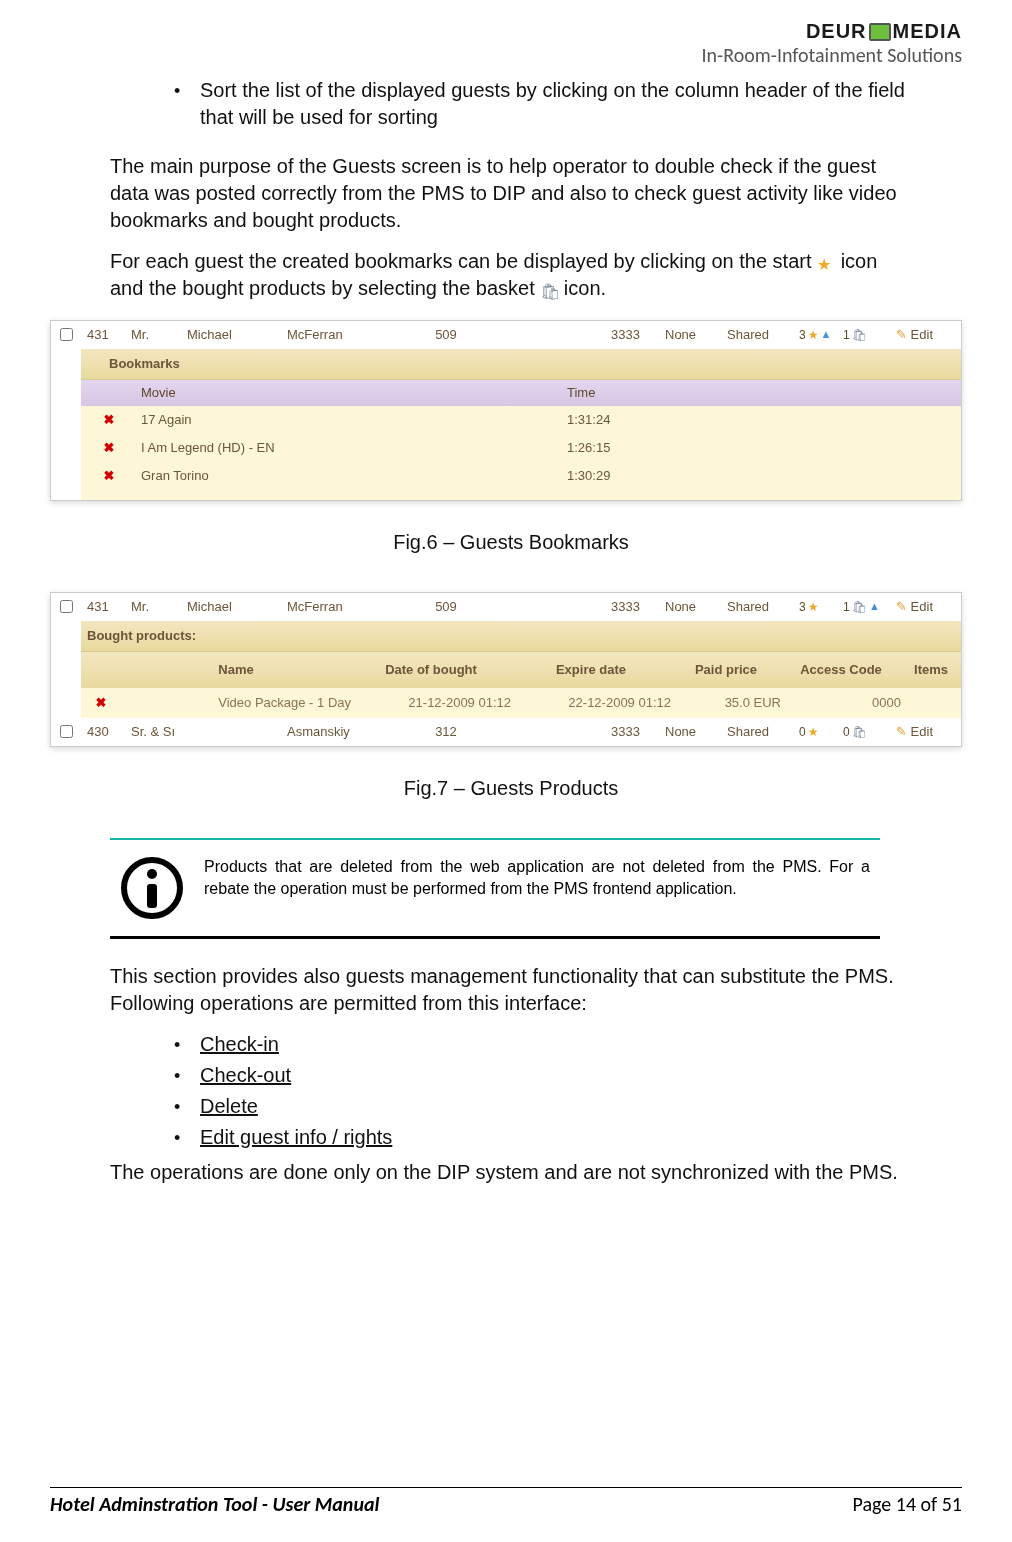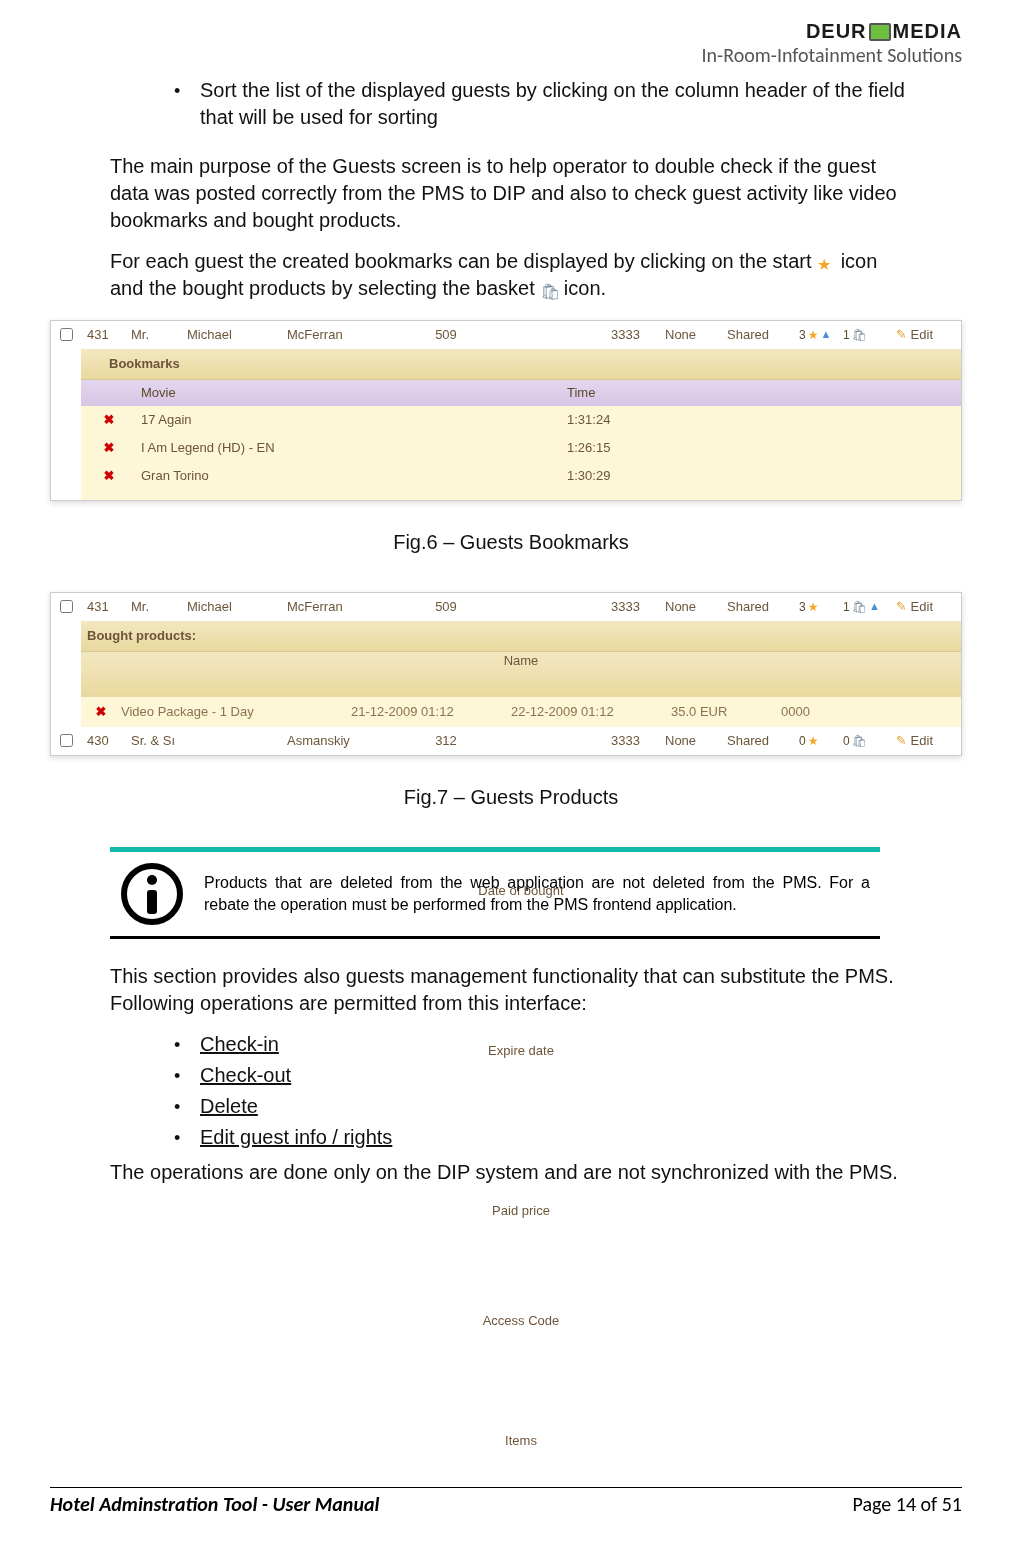--- a/index.html
+++ b/index.html
@@ -43,28 +43,28 @@
   .bm-time{flex:0 0 200px;}
   .head-indent{width:56px}
   .edit-cell { display:flex; align-items:center; gap:4px; justify-content:flex-end; padding-right:8px;}
   .pencil{color:#e6a23c;}
   .star-small{color:#f5a623;font-size:12px}
   .bag-small{color:#7a8da0;font-size:12px}
   .up-small{color:#4a90d9;font-size:11px}
 
   .caption { text-align:center; font-size:20px; margin: 28px 0 36px 0; }
 
-  .prod-head { background: linear-gradient(#f3e7c1,#e9d99e); height:45px; display:flex; align-items:center; color:#6d553a; font-weight:normal;flex-direction:column; }
+  .prod-head { background: linear-gradient(#f3e7c1,#e9d99e); height:36px; display:flex; align-items:center; color:#6d553a; font-weight:bold; }
   .prod-head .th { text-align:center; }
   .th-name{flex:0 0 230px}.th-date{flex:0 0 160px}.th-exp{flex:0 0 160px}.th-price{flex:0 0 110px}.th-code{flex:0 0 120px}.th-items{flex:0 0 60px}
   .prod-row { background:#fdf6d7; display:flex; align-items:center; height:30px; }
   .prod-del{width:56px;text-align:center;color:#d10000;font-weight:bold}
-  .prod-row .td{ text-align:left; color:#8a7450;}
-
-  .info-box { margin: 18px 0 24px 0; border-top:5px solid #14b8a6; border-bottom:3px solid #000; padding:10px 10px; display:flex; align-items:center; gap:20px; width: 770px;}
+  .prod-row .td{ text-align:right; color:#8a7450;}
+
+  .info-box { margin: 18px 0 24px 0; border-top:2px solid #14b8a6; border-bottom:3px solid #000; padding:16px 10px; display:flex; align-items:flex-start; gap:20px; width: 770px;}
   .info-icon { width:64px; height:64px; flex-shrink:0; }
   .info-text { font-size:16px; line-height:1.35; text-align:justify; color:#000; }
 
   ul.ops { list-style:none; padding-left:90px; margin:8px 0 8px 0;}
   ul.ops li::before { content:"•"; display:inline-block; width:26px; margin-left:-26px; font-size:18px; }
   ul.ops li { margin-bottom:4px;text-decoration:underline; }
 
   .footer { position:absolute; bottom:26px; left:50px; right:50px; border-top:1px solid #000; padding-top:4px; display:flex; justify-content:space-between; font-family: 'Calibri', sans-serif; font-style:italic; font-weight:bold; font-size:20px; }
   .footer .pg { font-style:normal; font-weight:normal;}
 

